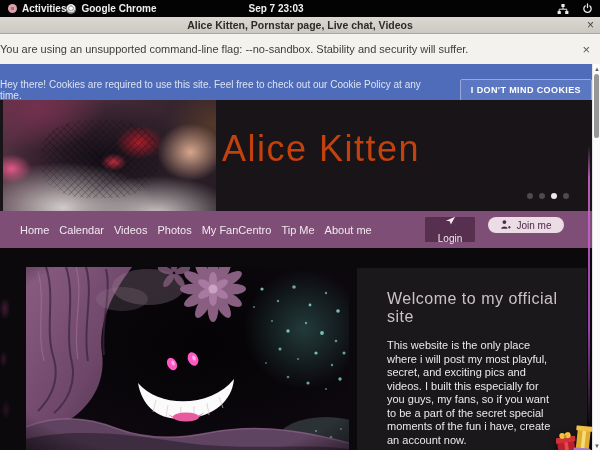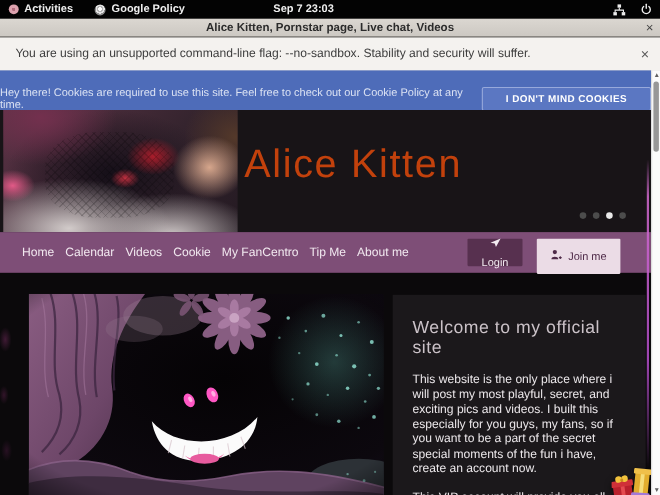--- a/index.html
+++ b/index.html
@@ -6,21 +6,21 @@
   body{
     width:600px;height:450px;position:relative;overflow:hidden;
     background:#000;font-family:"Liberation Sans",sans-serif;
     -webkit-font-smoothing:antialiased;
   }
   .abs{position:absolute;}
 
   
   #gnome-bar{left:0;top:0;width:600px;height:17px;background:#030303;color:#efefef;
     font-size:10px;font-weight:bold;}
-  #gnome-left{left:8px;top:0;height:17px;display:flex;align-items:center;gap:20px;}
+  #gnome-left{left:8px;top:0;height:17px;display:flex;align-items:center;}
   .gnome-item{display:flex;align-items:center;gap:5px;cursor:default;}
   #activities-dot{width:9px;height:9px;border-radius:50%;
     background:radial-gradient(circle at 50% 50%, #b06b7c 0 1.5px, #dda2ae 1.6px 4.5px);}
   #chrome-icon{width:10px;height:10px;border-radius:50%;
     background:radial-gradient(circle at 50% 42%, #ffffff 0 1.6px, #b5b5b5 1.7px 2.9px, #e6e6e6 3px 4.1px, #8f8f8f 4.2px);}
   #gnome-clock{left:0;top:0;width:552px;height:17px;display:flex;align-items:center;justify-content:center;}
   #gnome-right{right:7px;top:0;height:17px;display:flex;align-items:center;gap:13px;}
   #gnome-right svg{display:block;}
 
   
@@ -28,31 +28,31 @@
     background:linear-gradient(#dbd7d1,#ccc8c2);border-bottom:1px solid #aaa6a0;
     display:flex;align-items:center;justify-content:center;
     font-size:10.5px;font-weight:bold;color:#2b2b2b;}
   #title-close{position:absolute;right:6px;top:0;height:16px;display:flex;align-items:center;
     font-size:12px;color:#444;cursor:pointer;font-weight:normal;}
 
   
   #warning-bar{left:0;top:34px;width:600px;height:30px;background:#f4f2ef;
     border-bottom:1px solid #d9d5d1;display:flex;align-items:center;
     font-size:11px;color:#3d3d3d;}
-  #warning-text{margin-left:14px;}
+  #warning-text{margin-left:0;}
   #warning-close{position:absolute;right:10px;top:0;height:30px;display:flex;align-items:center;
     font-size:13px;color:#5a5a5a;cursor:pointer;}
 
   
   #cookie-bar{left:0;top:64px;width:592px;height:52px;background:#4e6cb9;
     display:flex;align-items:center;gap:16px;}
   #cookie-text{font-size:10px;color:#dbe2f3;}
   #cookie-btn{font-size:9px;font-weight:bold;letter-spacing:.4px;color:#ffffff;
     background:#5b77c2;border:1px solid #97a9db;border-radius:2px;
-    padding:5px 21px;cursor:pointer;white-space:nowrap;}
+    padding:5px 10px;cursor:pointer;white-space:nowrap;}
 
   
   #scrollbar{left:592px;top:64px;width:8px;height:386px;background:#fbfbfb;border-left:1px solid #e4e4e4;box-sizing:border-box;}
   .sb-arrow{position:absolute;left:0;width:8px;height:9px;display:flex;align-items:center;justify-content:center;
     font-size:6px;color:#606060;cursor:pointer;}
   #sb-up{top:0;}
   #sb-down{bottom:0;}
   #sb-thumb{position:absolute;left:1px;top:10px;width:5px;height:64px;background:#979797;border-radius:3px;cursor:pointer;}
 
   
@@ -84,58 +84,58 @@
   .dot{width:6px;height:6px;border-radius:50%;background:#4c4c4c;cursor:pointer;}
   .dot.active{background:#e9e9e9;}
 
   
   #site-nav{left:0;top:111px;width:592px;height:37px;background:#7e4e77;}
   #nav-menu{position:absolute;left:20px;top:0;height:37px;display:flex;align-items:center;gap:10px;}
   .nav-item{font-size:11px;color:#f2e9f0;cursor:pointer;white-space:nowrap;}
   #login-btn{position:absolute;left:425px;top:6px;width:50px;height:25px;background:#57304f;
     display:flex;align-items:center;justify-content:center;gap:5px;
     font-size:10px;color:#f3eaf1;cursor:pointer;border-radius:1px;flex-direction:column;}
-  #join-btn{position:absolute;left:488px;top:6px;width:76px;height:32px;background:#ebdce6;
+  #join-btn{position:absolute;left:488px;top:6px;width:76px;height:16px;background:#ebdce6;
     display:flex;align-items:center;justify-content:center;gap:5px;
-    font-size:10px;color:#4e2a48;cursor:pointer;border-radius:1px;}
+    font-size:10px;color:#4e2a48;cursor:pointer;border-radius:11px;}
 
   
   #left-pattern{left:0;top:148px;width:12px;height:202px;
     background:
       radial-gradient(8px 16px at 40% 30%, rgba(200,70,160,.28), transparent 70%),
       radial-gradient(6px 12px at 30% 55%, rgba(190,60,150,.22), transparent 70%),
       radial-gradient(7px 14px at 50% 80%, rgba(170,50,140,.18), transparent 70%);}
   #cat-image{left:26px;top:167px;width:323px;height:183px;overflow:hidden;}
   #cat-image svg{display:block;}
 
   #magenta-line{left:588px;top:45px;width:2px;height:280px;
     background:linear-gradient(180deg, rgba(211,106,208,0), #d36ad0 12%, #b84fd0 65%, rgba(184,79,208,0));
     opacity:.85;}
 
   
   #sidebar{left:357px;top:168px;width:230px;height:182px;background:#1b181b;
-    box-sizing:border-box;padding:22px 28px 0 18px;overflow:hidden;}
+    box-sizing:border-box;padding:22px 28px 0 30px;overflow:hidden;}
   #sidebar-title{font-size:16px;font-weight:200;color:#cbc2c8;letter-spacing:.5px;margin:0 0 13px 0;}
   .sidebar-p{font-size:11px;line-height:13.5px;color:#ebe7ea;margin:0 0 12px 0;}
 
   #gifts{left:556px;top:322px;width:40px;height:50px;cursor:pointer;
     filter:drop-shadow(0 2px 3px rgba(0,0,0,.6));}
 </style>
 </head>
 <body>
 
 <div id="gnome-bar" class="abs">
   <div id="gnome-left" class="abs">
     <div class="gnome-item">
       <span id="activities-dot"></span>
       <span>Activities</span>
     </div>
     <div class="gnome-item">
       <span id="chrome-icon"></span>
-      <span>Google Policy</span>
+      <span>Google Chrome</span>
     </div>
   </div>
   <div id="gnome-clock" class="abs">
     <span>Sep 7 23:03</span>
   </div>
   <div id="gnome-right" class="abs">
     <span>
       <svg width="12" height="12" viewBox="0 0 12 12">
         <rect x="4.4" y="1" width="3.2" height="3" fill="#ececec"></rect>
         <rect x="0.6" y="8" width="3.2" height="3" fill="#ececec"></rect>
@@ -178,21 +178,21 @@
         <span class="dot active"></span>
         <span class="dot"></span>
       </div>
   </div>
 
   <div id="site-nav" class="abs">
     <div id="nav-menu">
       <span class="nav-item">Home</span>
       <span class="nav-item">Calendar</span>
       <span class="nav-item">Videos</span>
-      <span class="nav-item">Cookie</span>
+      <span class="nav-item">Photos</span>
       <span class="nav-item">My FanCentro</span>
       <span class="nav-item">Tip Me</span>
       <span class="nav-item">About me</span>
     </div>
     <div id="login-btn">
       <span>
         <svg width="11" height="11" viewBox="0 0 12 12">
             <path d="M1 6.2 L11 2 L6.4 10.4 L5.2 6.9 Z" fill="#f3eaf1"></path>
           </svg>
       </span>

